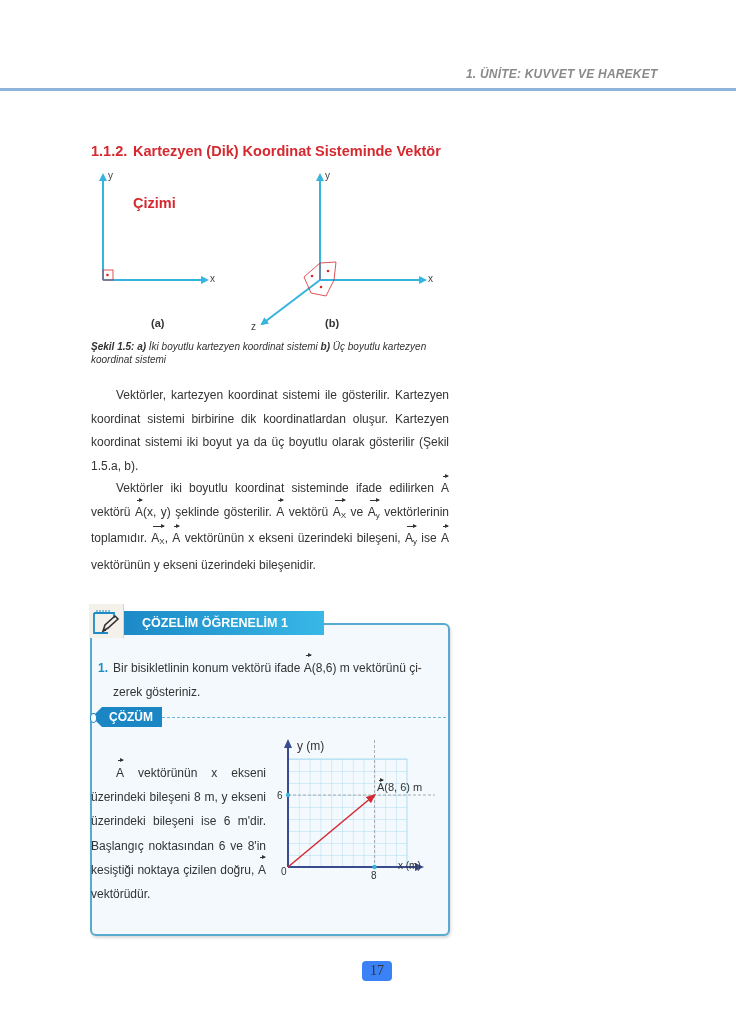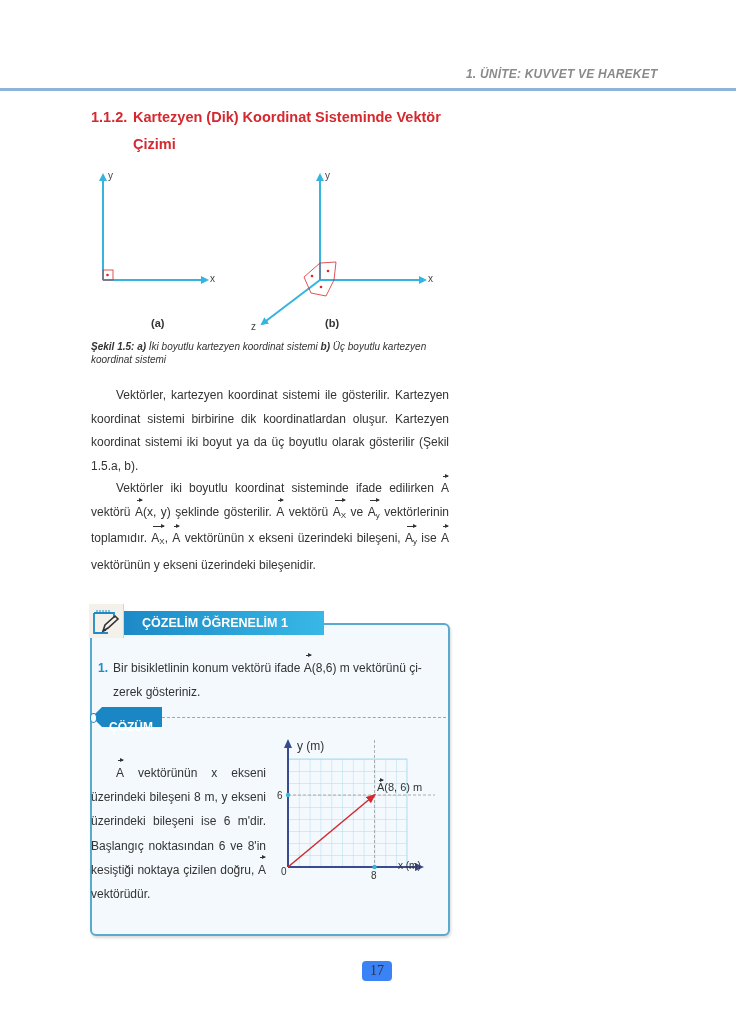--- a/index.html
+++ b/index.html
@@ -9,22 +9,22 @@
   }
   .abs { position: absolute; }
   .header-title {
     left: 466px; top: 67px; font-size: 12px; font-style: italic; font-weight: bold;
     color: #8a8a8a; letter-spacing: 0.2px; white-space: nowrap;
   }
   .header-line { left: 0; top: 88px; width: 736px; height: 3px; background: #8fb4dc; }
   .section-title {
     left: 91px; top: 104px; font-size: 14.5px; font-weight: bold; color: #d5282f; line-height: 27px;
   }
-  .section-title .num { display: inline-block; width: 42px; }
-  .section-title .l2 { padding-left: 42px; display: block; }
+  .section-title .num { display: inline-block; width: 42px; margin-top: 34px; }
+  .section-title .l2 { padding-left: 42px; display: block; margin-top: 25px; }
   .fig-label { font-size: 11px; font-weight: bold; color: #333; }
   .axis-label { font-size: 10px; color: #444; }
   .caption {
     left: 91px; top: 340px; width: 360px; font-size: 10px; font-style: italic; color: #333; line-height: 13px;
   }
   .caption b { font-style: italic; }
   .para {
     left: 91px; width: 358px; font-size: 12px; color: #333; line-height: 23.5px; text-align: justify;
   }
   .para .indent { display: inline-block; width: 25px; }
@@ -53,21 +53,21 @@
     left: 89px; top: 604px; width: 34px; height: 34px; background: #f4f1ea;
     border-right: 1px solid #d8d3c8;
   }
   .q-text { left: 98px; top: 656px; width: 345px; font-size: 12px; line-height: 24px; color: #333; }
   .q-num { color: #1d8cc8; font-weight: bold; display: inline-block; width: 15px; }
   .q-text .l2 { padding-left: 15px; display: block; }
   .cozum-tab {
     left: 92px; top: 707px; width: 70px; height: 20px; background: #1a86c4;
     clip-path: polygon(10px 0, 100% 0, 100% 100%, 10px 100%, 0 50%);
   }
-  .cozum-label { left: 109px; top: 710px; font-size: 12px; font-weight: bold; color: #fff; margin-top: 10px; }
+  .cozum-label { left: 109px; top: 710px; font-size: 12px; font-weight: bold; color: #fff; }
   .cozum-dash { left: 162px; top: 717px; width: 284px; border-top: 1px dashed #6fb6da; }
   .sol-text {
     left: 91px; top: 761px; width: 175px; font-size: 12px; line-height: 24.2px; color: #333; text-align: justify;
   }
   .page-num {
     left: 362px; top: 961px; width: 30px; height: 20px; background: #3b82f6; border-radius: 4px;
     font-family: "Liberation Serif", serif; font-size: 14px; color: #333; text-align: center; line-height: 20px;
   }
 </style>
 </head>

